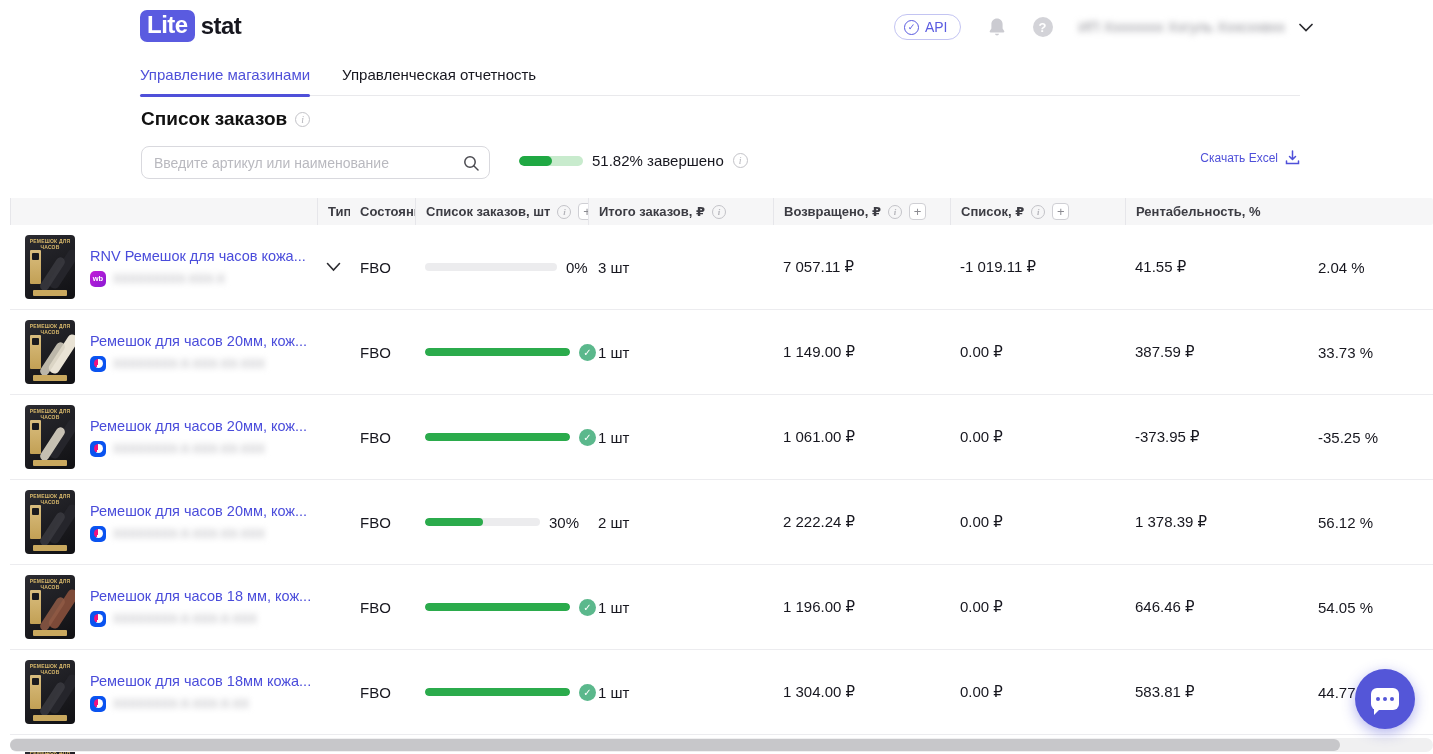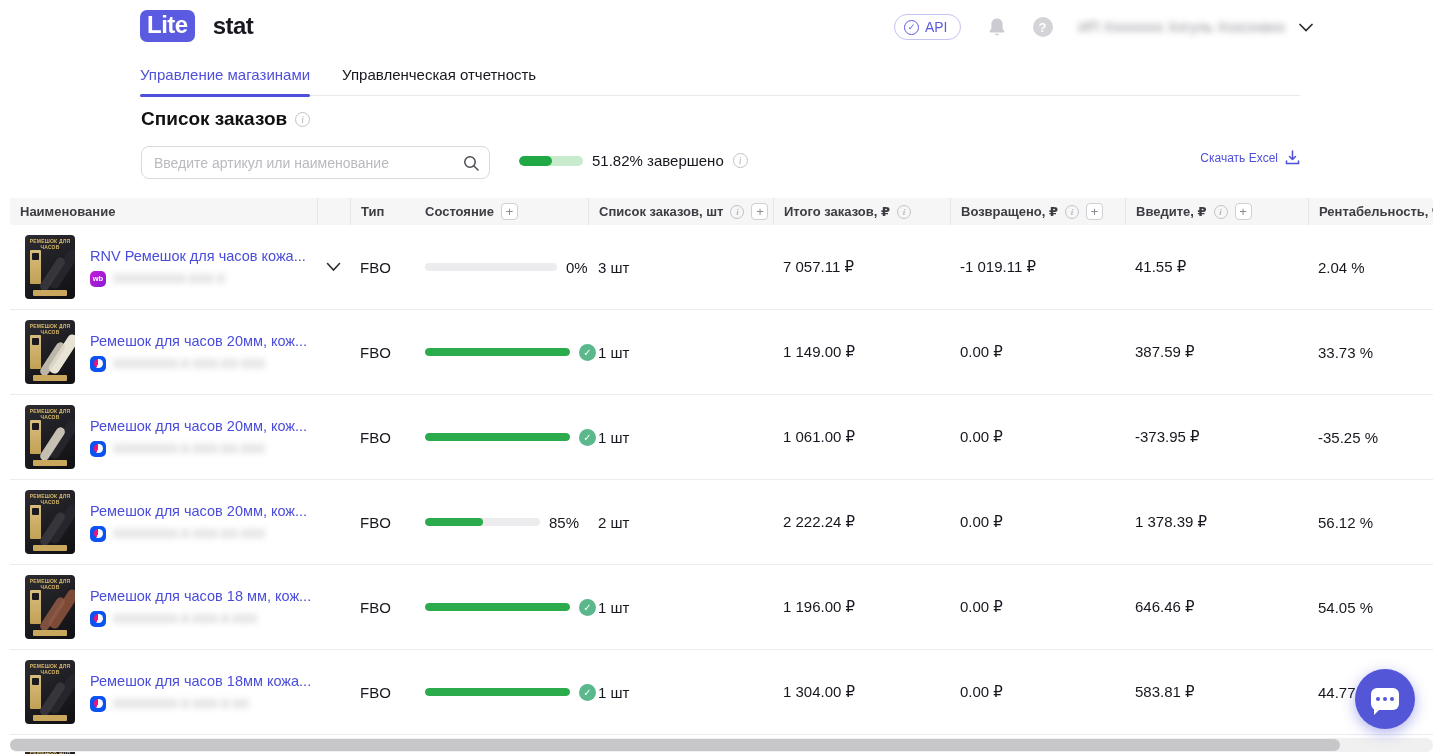--- a/index.html
+++ b/index.html
@@ -4,21 +4,21 @@
 <style>
   * { margin:0; padding:0; box-sizing:border-box; }
   html,body { background:#fff; }
   body { font-family:"Liberation Sans","DejaVu Sans",sans-serif; color:#1c1c21; }
   .page { position:relative; width:1433px; height:754px; background:#fff; overflow:hidden; }
 
   
   .topbar { position:absolute; top:0; left:0; right:0; height:56px; }
   .logo { position:absolute; left:140px; top:10px; display:flex; align-items:center; font-weight:bold; font-size:24px; letter-spacing:-0.5px; }
   .logo .lite { background:#5a5be0; color:#fff; padding:1px 7px 3px; border-radius:7px; }
-  .logo .stat { color:#17171f; margin-left:18px; }
+  .logo .stat { color:#17171f; margin-left:6px; }
   .topbar-right { position:absolute; right:120px; top:14px; display:flex; align-items:center; gap:26px; }
   .api-pill { display:flex; align-items:center; gap:6px; border:1px solid #c3c4f2; border-radius:14px; padding:4px 12px 4px 9px; color:#5a5be0; font-size:14px; cursor:pointer; }
   .api-check { width:15px; height:15px; border:1.4px solid #5a5be0; border-radius:50%; display:flex; align-items:center; justify-content:center; font-size:9px; color:#5a5be0; }
   .icon-btn { border:none; background:none; cursor:pointer; display:flex; align-items:center; }
   .help-circle { width:20px; height:20px; background:#d3d3d8; border-radius:50%; color:#fff; font-weight:bold; font-size:13px; display:flex; align-items:center; justify-content:center; }
   .user-box { display:flex; align-items:center; gap:14px; cursor:pointer; }
   .user-masked { color:#8f8f96; font-size:14.5px; filter:blur(3.2px); user-select:none; }
 
   
   .tabs { position:absolute; top:60px; left:140px; width:1160px; border-bottom:1px solid #e9e9ec; display:flex; gap:32px; }
@@ -144,23 +144,20 @@
       <span>Скачать Excel</span>
       <svg width="15" height="15" viewBox="0 0 15 15">
           <path d="M7.5 1v8M4.5 6.5 7.5 9.5 10.5 6.5" fill="none" stroke="#4f50d9" stroke-width="1.5" stroke-linecap="round" stroke-linejoin="round"></path>
           <path d="M1.5 11v2.5h12V11" fill="none" stroke="#4f50d9" stroke-width="1.5" stroke-linecap="round"></path>
         </svg>
     </a>
   </div>
 
   <div class="table">
     <div class="thead" id="thead">
-        <div class="th">
-          <span>Наименование</span>
-        </div>
         <div class="th divided">
           <span></span>
         </div>
         <div class="th divided">
           <span>Тип</span>
         </div>
         <div class="th">
           <span>Состояние</span>
           <button class="plus-btn">+</button>
         </div>
@@ -172,21 +169,21 @@
         <div class="th divided">
           <span>Итого заказов, ₽</span>
           <span class="info-icon">i</span>
         </div>
         <div class="th divided">
           <span>Возвращено, ₽</span>
           <span class="info-icon">i</span>
           <button class="plus-btn">+</button>
         </div>
         <div class="th divided">
-          <span>Введите, ₽</span>
+          <span>Список, ₽</span>
           <span class="info-icon">i</span>
           <button class="plus-btn">+</button>
         </div>
         <div class="th divided">
           <span>Рентабельность, %</span>
         </div>
       </div>
     <div id="tbody">
     <div class="trow">
       <div class="name-cell">
@@ -333,21 +330,21 @@
           <svg width="15" height="10" viewBox="0 0 15 10">
                 <path d="M1.5 1.5 7.5 8 13.5 1.5" fill="none" stroke="#2b2b30" stroke-width="1.6" stroke-linecap="round"></path>
               </svg>
         </span>
       </div>
       <div class="cell">FBO</div>
       <div class="state-cell">
         <div class="bar-track" style="width: 115px;">
               <div class="bar-fill" style="width: 50%;"></div>
             </div>
-        <span class="pct-label">85%</span>
+        <span class="pct-label">30%</span>
 
       </div>
       <div class="cell">2 шт</div>
       <div class="cell">2 222.24 ₽</div>
       <div class="cell">0.00 ₽</div>
       <div class="cell">1 378.39 ₽</div>
       <div class="cell">56.12 %</div>
     </div>
 
     <div class="trow">

